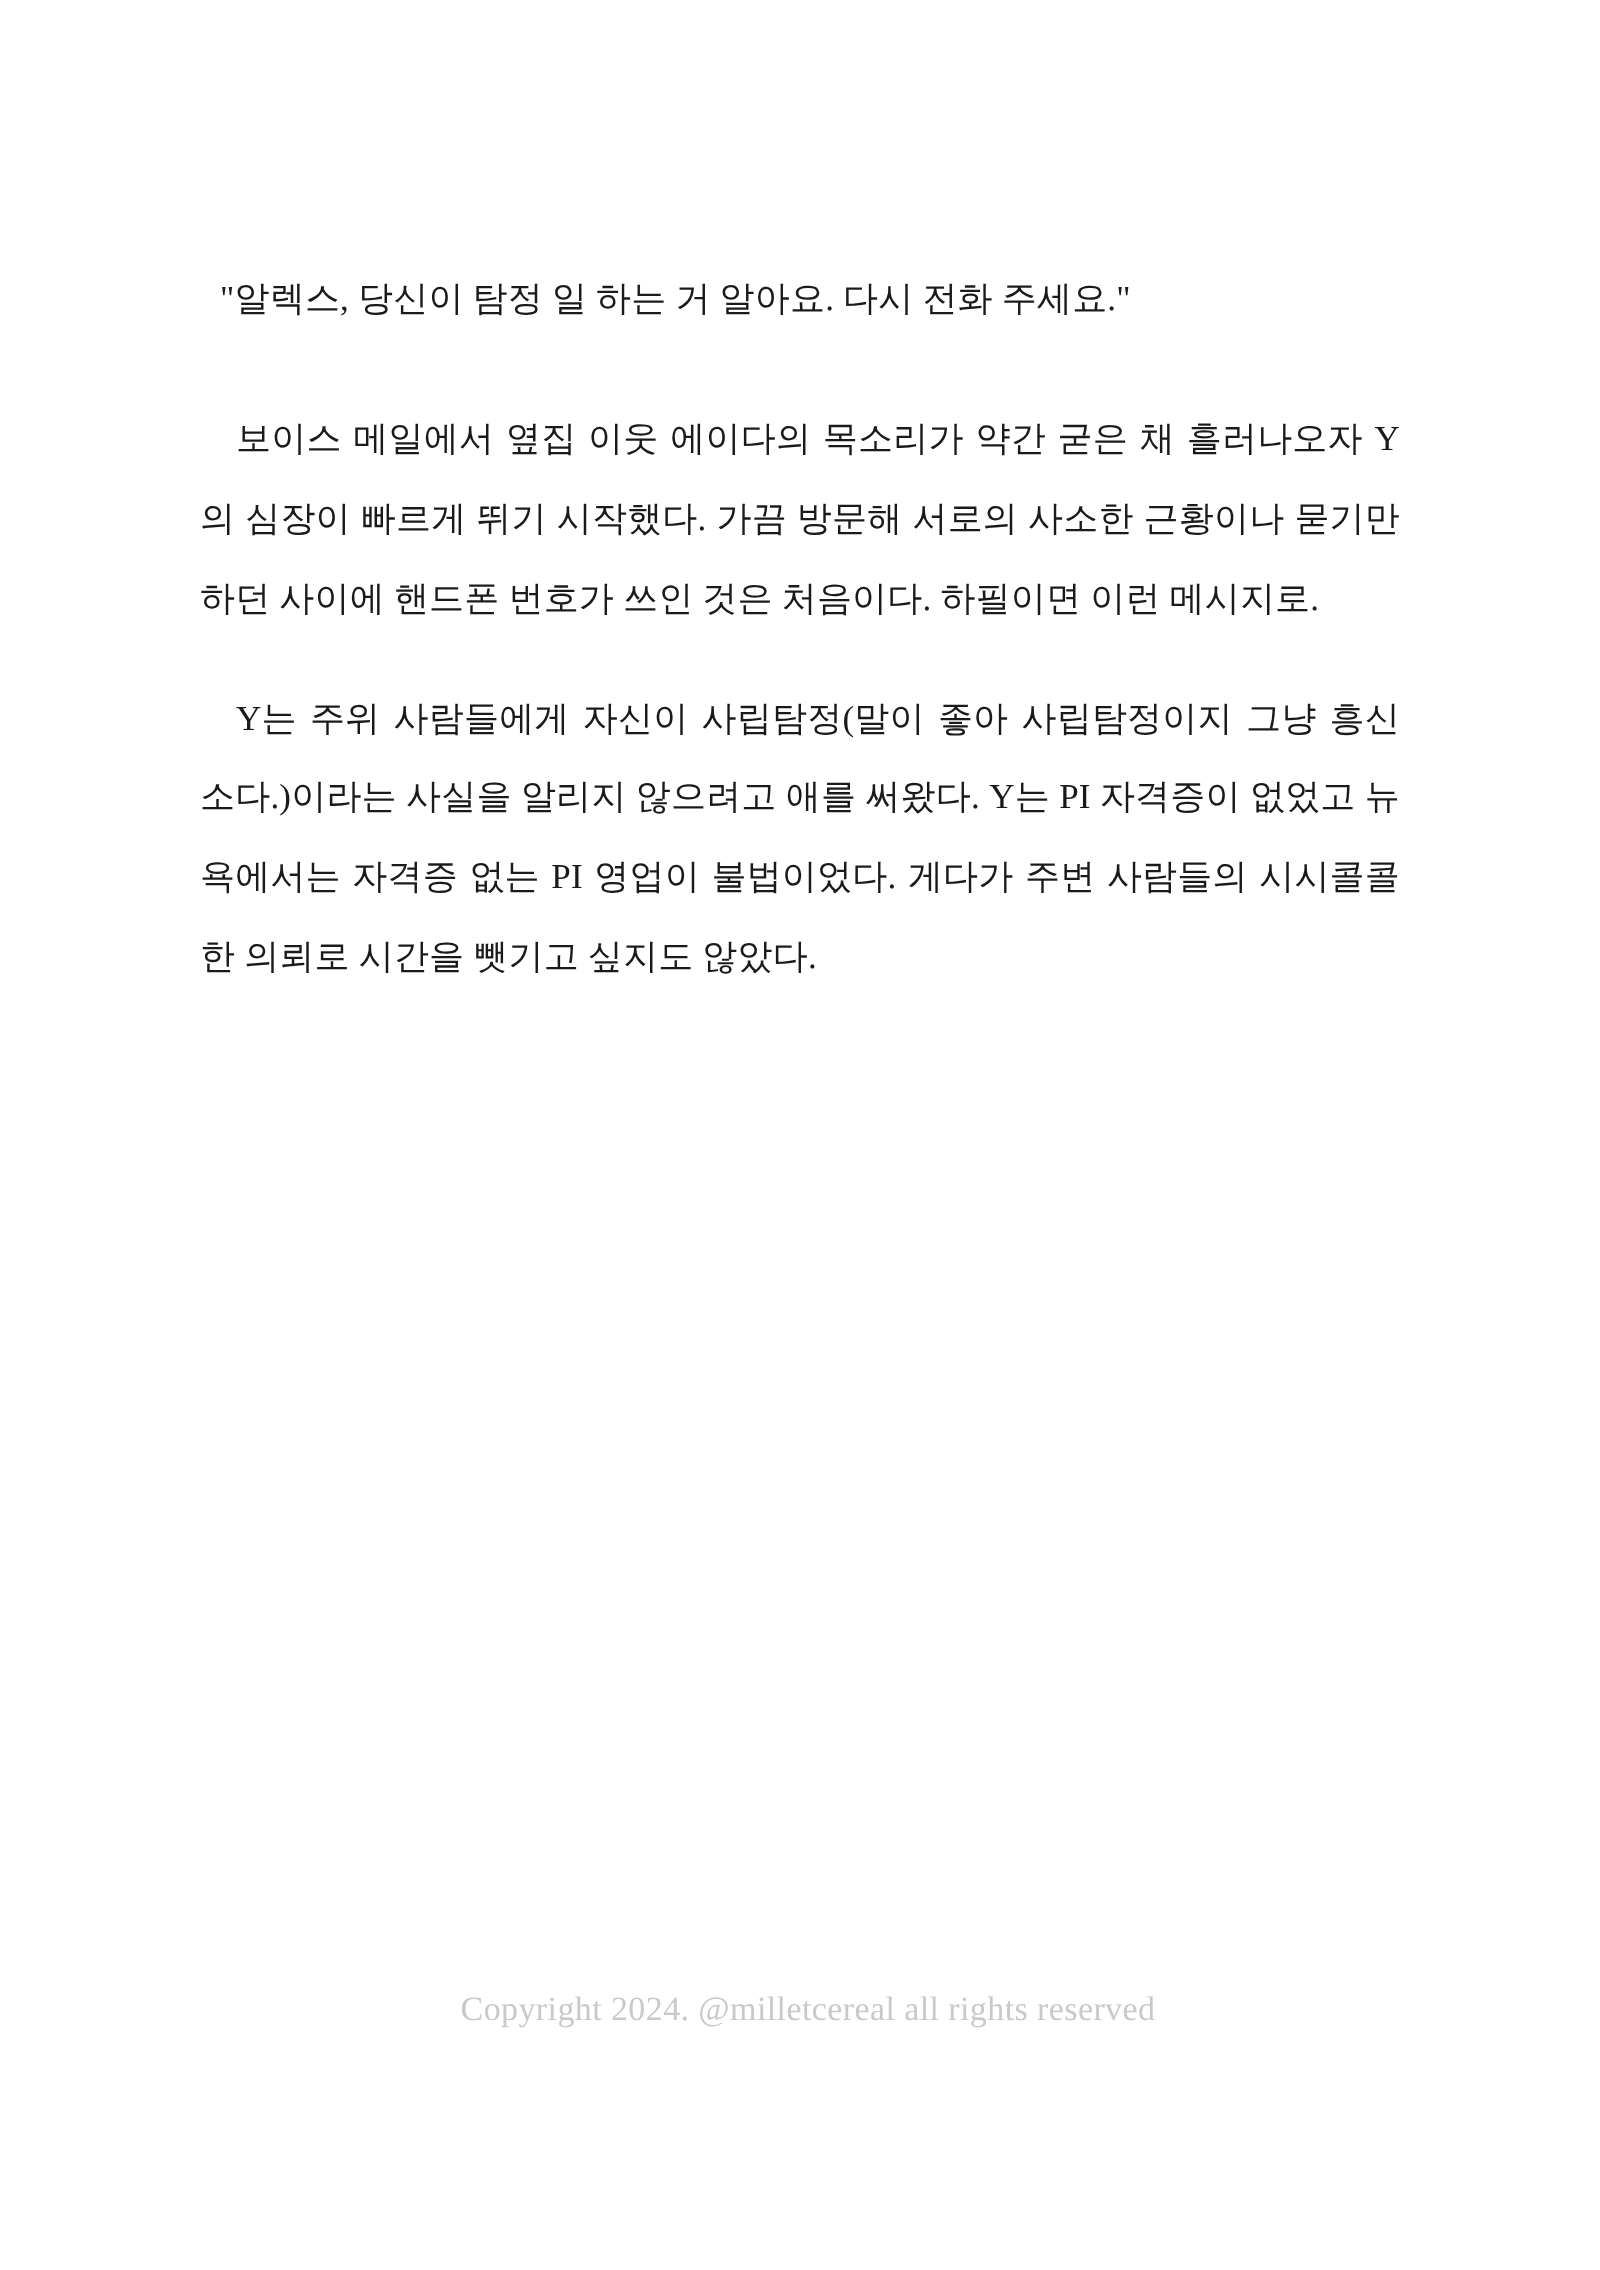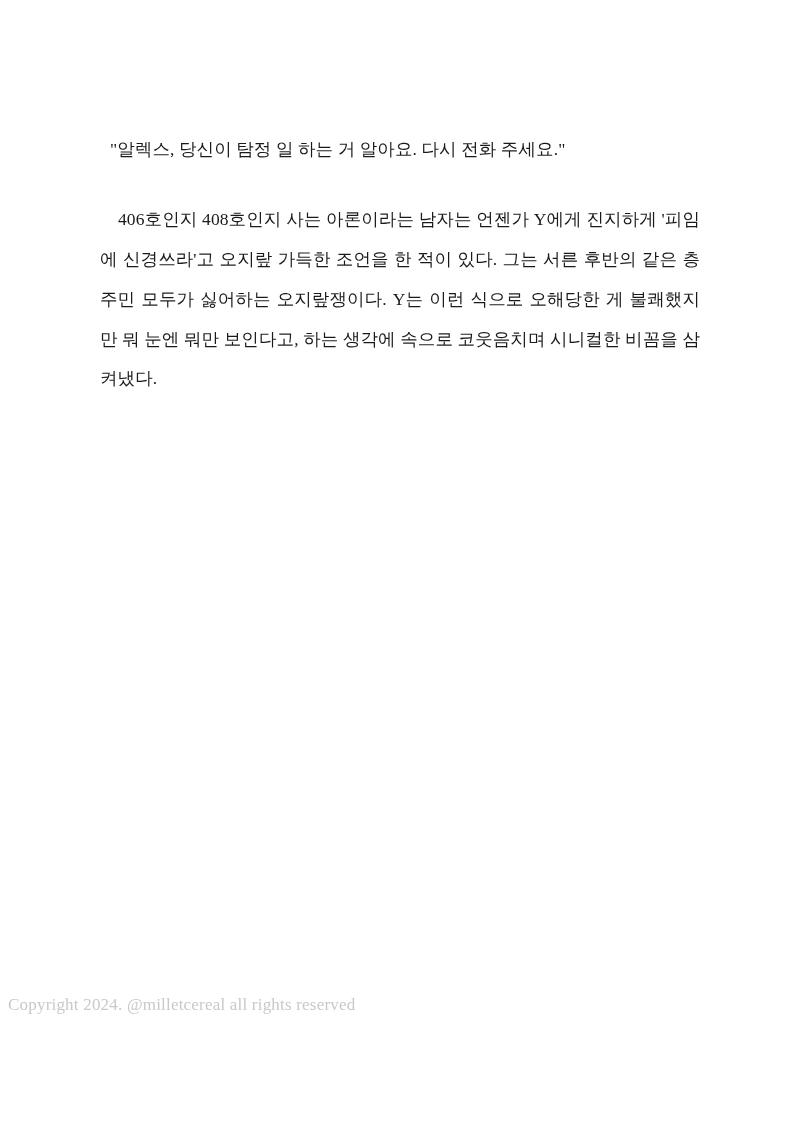--- a/index.html
+++ b/index.html
@@ -37,29 +37,30 @@
     margin-bottom: 30px;
   }
   .para.last {
     margin-bottom: 0;
   }
   .footer {
     position: absolute;
     left: 8px;
     right: 0;
     top: 995px;
-    text-align: left;
+    text-align: center;
     font-size: 17px;
     color: #c9c9c9;
     font-family: "Liberation Serif", "DejaVu Serif", serif;
     letter-spacing: 0.2px;
   }
 </style>
 </head>
 <body>
 
 <div class="page">
   <div class="body-text">
     <p class="para quote">"알렉스, 당신이 탐정 일 하는 거 알아요. 다시 전화 주세요."</p>
-    <p class="para last">406호인지 408호인지 사는 아론이라는 남자는 언젠가 Y에게 진지하게 '피임에 신경쓰라'고 오지랖 가득한 조언을 한 적이 있다. 그는 서른 후반의 같은 층 주민 모두가 싫어하는 오지랖쟁이다. Y는 이런 식으로 오해당한 게 불쾌했지만 뭐 눈엔 뭐만 보인다고, 하는 생각에 속으로 코웃음치며 시니컬한 비꼼을 삼켜냈다.</p>
+    <p class="para">보이스 메일에서 옆집 이웃 에이다의 목소리가 약간 굳은 채 흘러나오자 Y의 심장이 빠르게 뛰기 시작했다. 가끔 방문해 서로의 사소한 근황이나 묻기만 하던 사이에 핸드폰 번호가 쓰인 것은 처음이다. 하필이면 이런 메시지로.</p>
+    <p class="para">Y는 주위 사람들에게 자신이 사립탐정(말이 좋아 사립탐정이지 그냥 흥신소다.)이라는 사실을 알리지 않으려고 애를 써왔다. Y는 PI 자격증이 없었고 뉴욕에서는 자격증 없는 PI 영업이 불법이었다. 게다가 주변 사람들의 시시콜콜한 의뢰로 시간을 뺏기고 싶지도 않았다.</p>
   </div>
   <div class="footer">Copyright 2024. @milletcereal all rights reserved</div>
 </div>
 
 </body></html>

